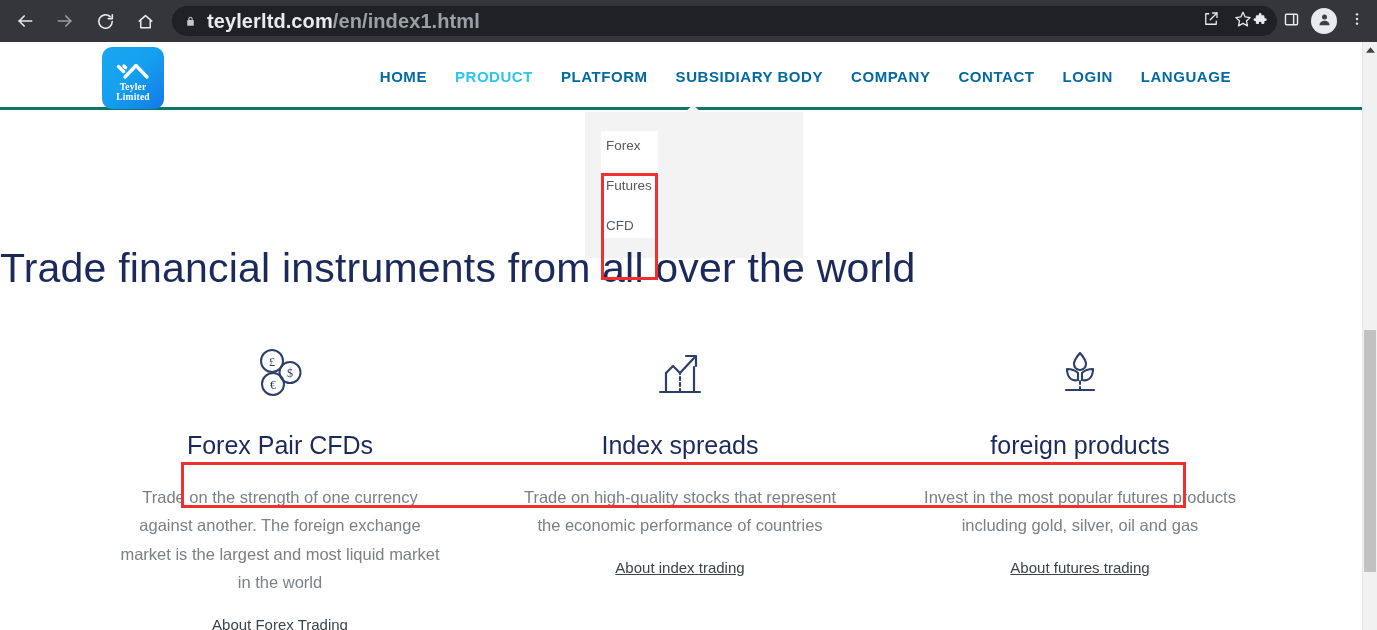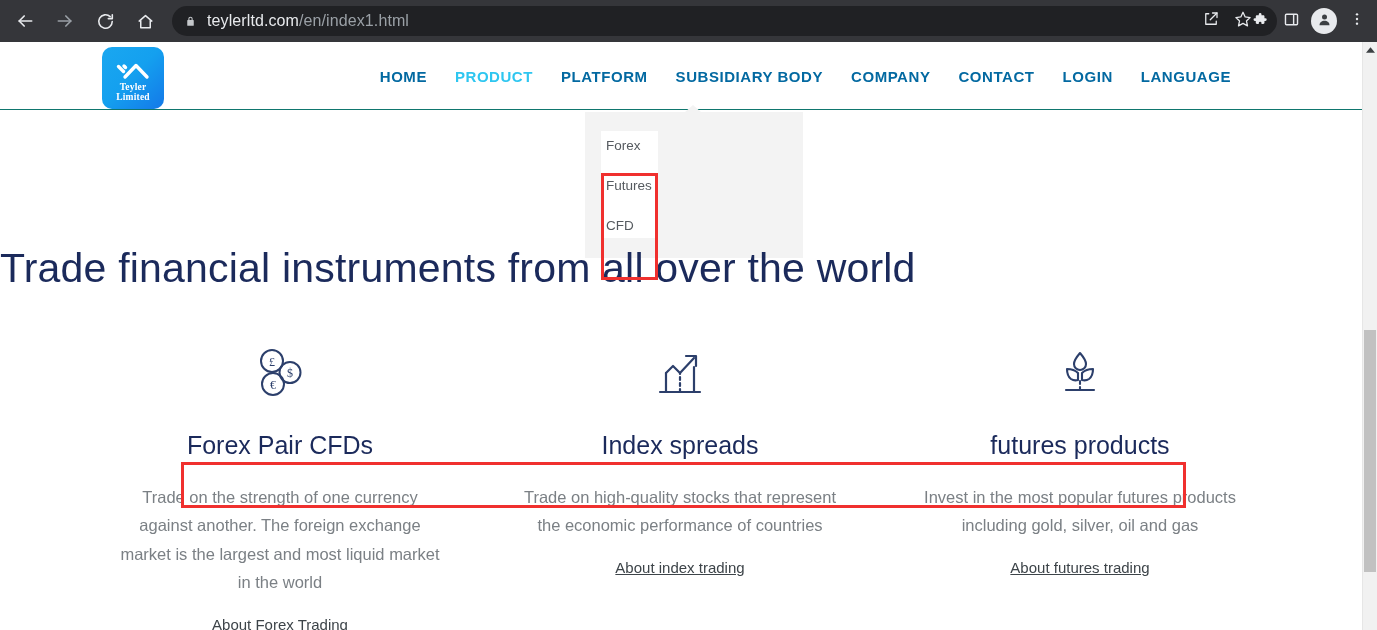--- a/index.html
+++ b/index.html
@@ -34,24 +34,25 @@
     height: 30px;
     flex: 1 1 auto;
     background: #202124;
     border-radius: 16px;
     display: flex; align-items: center;
     padding: 0 14px 0 12px;
     max-width: 1105px;
   }
   #lock-icon { flex: 0 0 auto; margin-right: 10px; display:flex; }
   #url-text {
-    font-size: 16px;
+    font-size: 20px;
     color: #9aa0a6;
     white-space: nowrap;
     letter-spacing: .1px;
+    font-weight: bold;
   }
   #url-text .host { color: #e8eaed; }
 
   #omni-actions {
     position: absolute; right: 118px; top: 0;
     height: 42px; display: flex; align-items: center;
   }
   #chrome-actions {
     position: absolute; right: 4px; top: 0;
     height: 42px; display: flex; align-items: center;
@@ -73,21 +74,21 @@
     width: 1362px; height: 588px;
     background: #ffffff;
     overflow: hidden;
   }
 
   
   #site-header {
     position: absolute; left: 0; top: 0;
     width: 1362px; height: 68px;
     background: #ffffff;
-    border-bottom: 1px solid #0f766e;
+    border-bottom: 3px solid #0f766e;
   }
   #site-logo {
     position: absolute; left: 102px; top: 5px;
     width: 62px; height: 62px;
     border-radius: 10px;
     background: linear-gradient(135deg,#1aa7f0 0%, #14a0ef 48%, #1478e8 100%);
     overflow: hidden;
   }
   #logo-mark { position: absolute; left: 10px; top: 10px; }
   #logo-text {
@@ -409,21 +410,21 @@
     <div class="feature-col">
       <div class="feature-icon">
         <svg width="48" height="50" viewBox="0 0 48 50" fill="none" stroke="#2c3f6b" stroke-width="2.1" stroke-linecap="round" stroke-linejoin="round">
           <path d="M24 6c0 0 6 7 6 11a6 6 0 0 1-12 0c0-4 6-11 6-11z"></path>
           <path d="M22 26c-4-4-11-4-11-4s0 7 4 10c3 2 7 1 7 1z"></path>
           <path d="M26 26c4-4 11-4 11-4s0 7-4 10c-3 2-7 1-7 1z"></path>
           <line x1="24" y1="34" x2="24" y2="42" stroke-dasharray="3 3"></line>
           <line x1="10" y1="43" x2="38" y2="43"></line>
         </svg>
       </div>
-      <div class="feature-title">futures products</div>
+      <div class="feature-title">foreign products</div>
       <div class="feature-desc">Invest in the most popular futures products including gold, silver, oil and gas</div>
       <a class="feature-link">About futures trading</a>
     </div>
   </div>
 
   <div id="titles-annotation"></div>
 </div>
 
 <div id="page-scrollbar">
   <div id="scroll-up-arrow">

